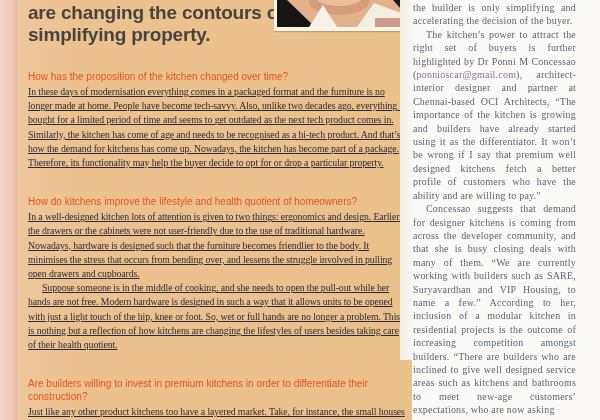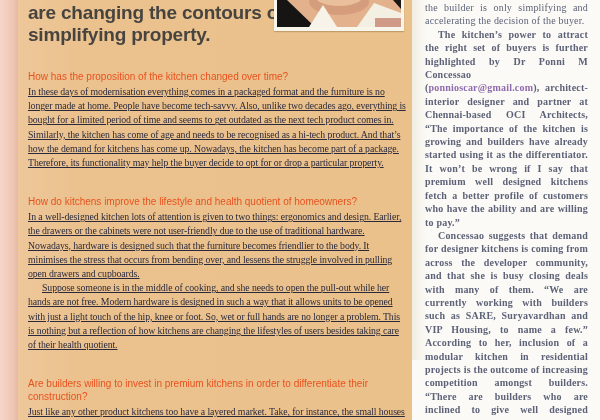--- a/index.html
+++ b/index.html
@@ -45,29 +45,29 @@
   }
   p.a{
     margin:0;font-size:9.8px;line-height:14.2px;color:#2a2a3c;
     letter-spacing:-0.1px;
     text-decoration:underline;
   }
   p.a.indent{text-indent:14px;}
 
   
   .right-col{
-    position:absolute;left:412px;top:0;width:188px;height:360px;
+    position:absolute;left:400px;top:0;width:188px;height:360px;
     background:linear-gradient(to right,#f1ede2,#fbfaf6 8%);
     box-sizing:border-box;padding:1px 12px 0 13px;
   }
   .right-col p{
     margin:0;font-size:10px;line-height:13.4px;color:#5d6278;
     text-align:justify;letter-spacing:0.2px;
   }
-  .right-col p.indent{text-indent:13px;font-weight:bold;}
+  .right-col p.indent{text-indent:13px;}
   .email{color:#8f6bae;}
 </style>
 </head>
 <body>
 
 <div class="page">
 
   <div class="gutter"></div>
 
   <div class="article">

